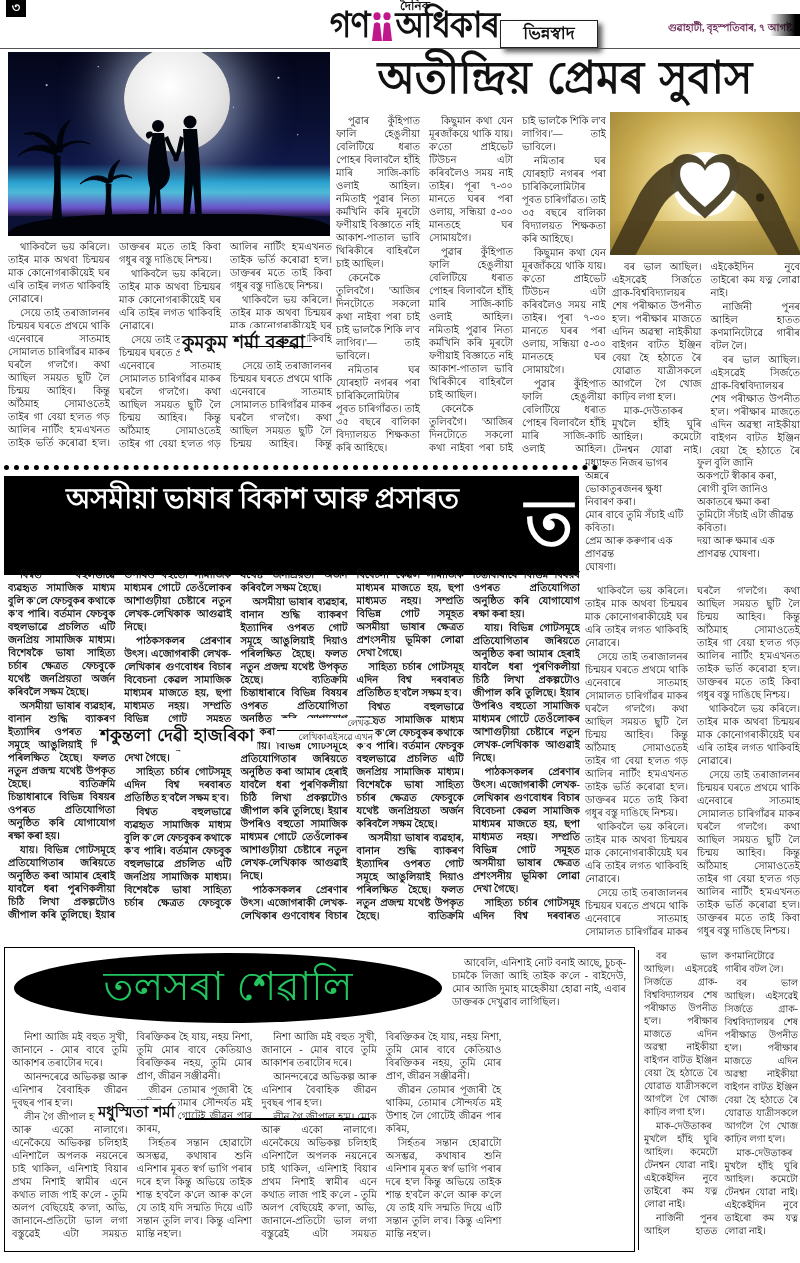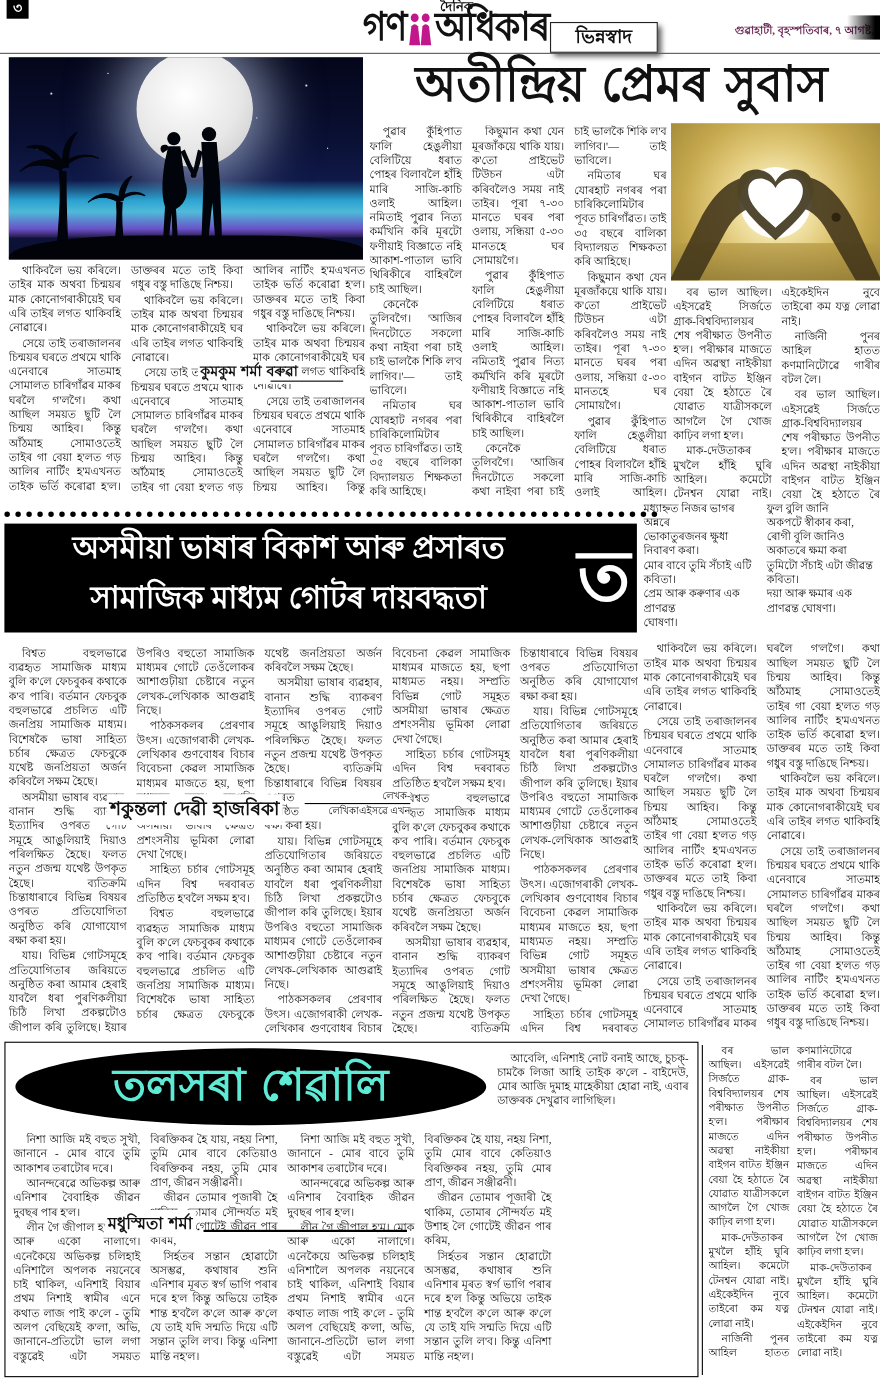--- a/index.html
+++ b/index.html
@@ -60,35 +60,35 @@
   
   .headline1{left:333px;top:48px;width:464px;height:60px;
         font-family:"DejaVu Sans",sans-serif;font-weight:bold;font-size:43px;
         text-align:center;line-height:58px;white-space:nowrap;transform:scaleY(1.05);}
   .dotted-sep{left:4px;top:465px;width:594px;height:0;border-top:5px dotted #000;}
   .blackbox{left:4px;top:476px;width:575px;height:99px;background:#000;color:#fff;
         text-align:center;font-family:Liberation Serif, serif;font-weight:bold;}
   .blackbox .l1,.blackbox .l2{font-size:28px;line-height:46px;white-space:nowrap;
         padding-right:58px;}
   .blackbox .bigglyph{position:absolute;right:6px;top:8px;font-size:64px;line-height:80px;}
-  .oval{left:14px;top:953px;width:428px;height:70px;background:#000;color:#5eead4;
+  .oval{left:14px;top:953px;width:428px;height:70px;background:#000;color:#22c55e;
         border-radius:50%;display:flex;align-items:center;justify-content:center;
-        font-family:"DejaVu Sans",sans-serif;font-weight:bold;font-size:40px;}
+        font-family:"DejaVu Sans",sans-serif;font-weight:normal;font-size:40px;}
   
   .colregion{font-size:10px;line-height:13px;text-align:justify;overflow:hidden;
         column-gap:9px;column-fill:auto;}
   .colregion p{margin:0 0 1px;text-indent:12px;}
   .c3{column-count:3;} .c2{column-count:2;} .c5{column-count:5;}
   .lines{font-size:10px;line-height:13px;text-align:left;overflow:hidden;
         column-gap:9px;column-fill:auto;}
   .lines div{margin:0;}
   
   .byline{background:#fff;font-family:"DejaVu Sans",sans-serif;font-weight:bold;
         white-space:nowrap;}
-  .byline1{left:180px;top:328px;font-size:13px;padding:0 2px;}
+  .byline1{left:180px;top:328px;font-size:18px;padding:0 2px;}
   .byline1-rule{left:246px;top:346px;width:66px;border-top:1px solid #000;}
   .byline2{left:97px;top:722px;font-size:17px;padding:0 3px;}
   .byline2-side{left:277px;top:718px;width:96px;font-size:9px;text-align:right;
         background:#fff;line-height:11px;}
   .byline2-side .rule{border-top:1px solid #000;margin:1px 0;}
   .byline3{left:95px;top:1100px;font-size:15px;padding:0 3px;}
   .byline3-rule{left:185px;top:1118px;width:185px;border-top:2px solid #000;}
   
   .bottombox{left:4px;top:947px;width:629px;height:303px;border:1.5px solid #000;
         background:#fff;}
@@ -204,25 +204,24 @@
       <div>অকপটে স্বীকাৰ কৰা,</div>
       <div>ৰোগী বুলি জানিও</div>
       <div>অকাতৰে ক্ষমা কৰা</div>
       <div>তুমিটো সঁচাই এটা জীৱন্ত কবিতা।</div>
       <div>দয়া আৰু ক্ষমাৰ এক প্ৰাণৱন্ত ঘোষণা।</div>
     </div>
 
   <div class="abs dotted-sep"></div>
   <div class="abs blackbox">
     <div class="l1">অসমীয়া ভাষাৰ বিকাশ আৰু প্ৰসাৰত</div>
-    <div class="l2">সামাজিক মাধ্যম গোটৰ দায়বদ্ধতা</div>
     <div class="bigglyph">ত</div>
   </div>
 
-  <div class="abs colregion c5" style="left:8px;top:588px;width:572px;height:360px;">
+  <div class="abs colregion c5" style="left:8px;top:568px;width:572px;height:360px;font-weight:bold;">
       <p>বিশ্বত বহুলভাৱে ব্যৱহৃত সামাজিক মাধ্যম বুলি ক'লে ফেচবুকৰ কথাকে ক'ব পাৰি। বৰ্তমান ফেচবুক বহুলভাৱে প্ৰচলিত এটি জনপ্ৰিয় সামাজিক মাধ্যম। বিশেষকৈ ভাষা সাহিত্য চৰ্চাৰ ক্ষেত্ৰত ফেচবুকে যথেষ্ট জনপ্ৰিয়তা অৰ্জন কৰিবলৈ সক্ষম হৈছে।</p>
       <p>অসমীয়া ভাষাৰ ব্যৱহাৰ, বানান শুদ্ধি ব্যাকৰণ ইত্যাদিৰ ওপৰত গোট সমূহে আঙুলিয়াই দিয়াও পৰিলক্ষিত হৈছে। ফলত নতুন প্ৰজন্ম যথেষ্ট উপকৃত হৈছে। ব্যতিক্ৰমি চিন্তাধাৰাৰে বিভিন্ন বিষয়ৰ ওপৰত প্ৰতিযোগিতা অনুষ্ঠিত কৰি যোগাযোগ ৰক্ষা কৰা হয়।</p>
       <p>যায়। বিভিন্ন গোটসমূহে প্ৰতিযোগিতাৰ জৰিয়তে অনুষ্ঠিত কৰা আমাৰ হেৰাই যাবলৈ ধৰা পুৰণিকলীয়া চিঠি লিখা প্ৰকল্পটোও জীপাল কৰি তুলিছে। ইয়াৰ উপৰিও বহুতো সামাজিক মাধ্যমৰ গোটে তেওঁলোকৰ আশাগুঢ়ীয়া চেষ্টাৰে নতুন লেখক-লেখিকাক আগুৱাই নিছে।</p>
       <p>পাঠকসকলৰ প্ৰেৰণাৰ উৎস। এজোগৰাকী লেখক-লেখিকাৰ গুণবোধৰ বিচাৰ বিবেচনা কেৱল সামাজিক মাধ্যমৰ মাজতে হয়, ছপা মাধ্যমত নহয়। সম্প্ৰতি বিভিন্ন গোট সমূহত অসমীয়া ভাষাৰ ক্ষেত্ৰত প্ৰশংসনীয় ভূমিকা লোৱা দেখা গৈছে।</p>
       <p>সাহিত্য চৰ্চাৰ গোটসমূহ এদিন বিশ্ব দৰবাৰত প্ৰতিষ্ঠিত হ'বলৈ সক্ষম হ'ব।</p>
       <p>বিশ্বত বহুলভাৱে ব্যৱহৃত সামাজিক মাধ্যম বুলি ক'লে ফেচবুকৰ কথাকে ক'ব পাৰি। বৰ্তমান ফেচবুক বহুলভাৱে প্ৰচলিত এটি জনপ্ৰিয় সামাজিক মাধ্যম। বিশেষকৈ ভাষা সাহিত্য চৰ্চাৰ ক্ষেত্ৰত ফেচবুকে যথেষ্ট জনপ্ৰিয়তা অৰ্জন কৰিবলৈ সক্ষম হৈছে।</p>
       <p>অসমীয়া ভাষাৰ ব্যৱহাৰ, বানান শুদ্ধি ব্যাকৰণ ইত্যাদিৰ ওপৰত গোট সমূহে আঙুলিয়াই দিয়াও পৰিলক্ষিত হৈছে। ফলত নতুন প্ৰজন্ম যথেষ্ট উপকৃত হৈছে। ব্যতিক্ৰমি চিন্তাধাৰাৰে বিভিন্ন বিষয়ৰ ওপৰত প্ৰতিযোগিতা অনুষ্ঠিত কৰি যোগাযোগ ৰক্ষা কৰা হয়।</p>
       <p>যায়। বিভিন্ন গোটসমূহে প্ৰতিযোগিতাৰ জৰিয়তে অনুষ্ঠিত কৰা আমাৰ হেৰাই যাবলৈ ধৰা পুৰণিকলীয়া চিঠি লিখা প্ৰকল্পটোও জীপাল কৰি তুলিছে। ইয়াৰ উপৰিও বহুতো সামাজিক মাধ্যমৰ গোটে তেওঁলোকৰ আশাগুঢ়ীয়া চেষ্টাৰে নতুন লেখক-লেখিকাক আগুৱাই নিছে।</p>
       <p>পাঠকসকলৰ প্ৰেৰণাৰ উৎস। এজোগৰাকী লেখক-লেখিকাৰ গুণবোধৰ বিচাৰ বিবেচনা কেৱল সামাজিক মাধ্যমৰ মাজতে হয়, ছপা মাধ্যমত নহয়। সম্প্ৰতি বিভিন্ন গোট সমূহত অসমীয়া ভাষাৰ ক্ষেত্ৰত প্ৰশংসনীয় ভূমিকা লোৱা দেখা গৈছে।</p>
       <p>সাহিত্য চৰ্চাৰ গোটসমূহ এদিন বিশ্ব দৰবাৰত প্ৰতিষ্ঠিত হ'বলৈ সক্ষম হ'ব।</p>

